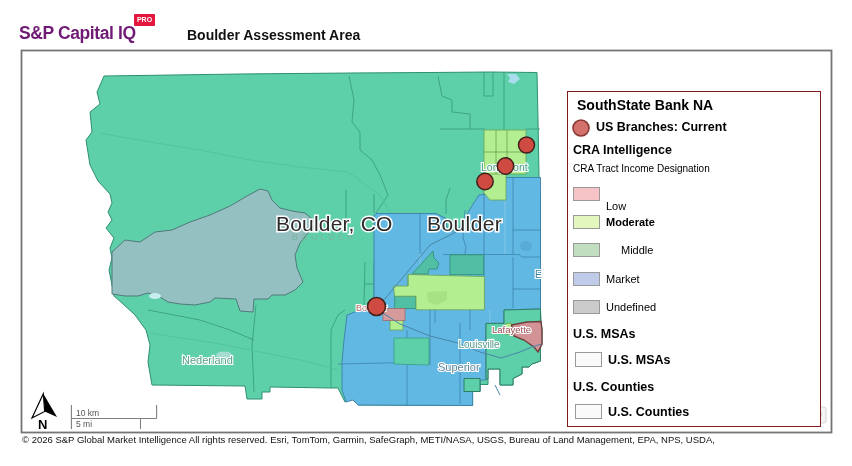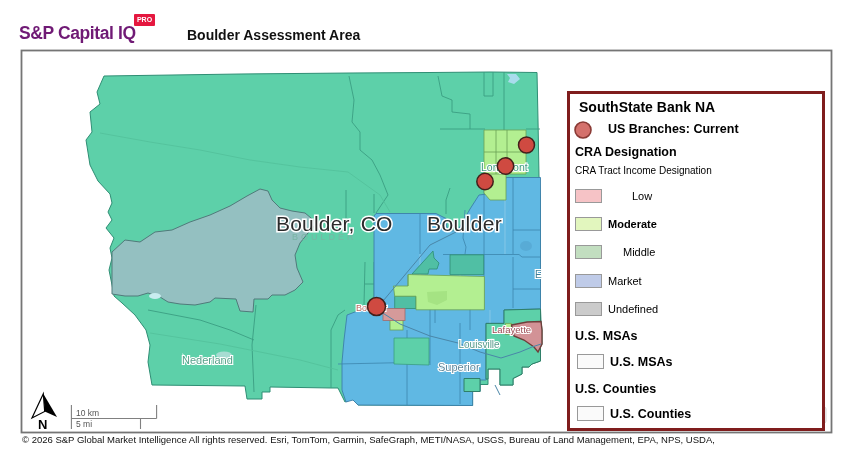--- a/index.html
+++ b/index.html
@@ -6,21 +6,21 @@
   body{width:852px;height:466px;position:relative;overflow:hidden;
        font-family:"Liberation Sans",sans-serif;}
   .abs{position:absolute;}
   #logo{left:19px;top:23px;font-size:17.5px;font-weight:bold;color:#701a75;letter-spacing:-0.4px;}
   #pro{left:134px;top:14px;width:21px;height:12px;background:#e5173f;border-radius:1px;
        color:#fff;font-size:7px;font-weight:bold;text-align:center;line-height:12px;}
   #title{left:187px;top:27px;font-size:14px;font-weight:bold;color:#111;}
   #footer{left:22px;top:434px;font-size:9.5px;color:#111;}
   #fdate{top:434px;right:16px;font-size:10px;color:#111;margin-top:44px;}
   #legend{left:567px;top:91px;width:252px;height:334px;background:#fff;
-          border:3px solid #7f1d1d;z-index:5;}
+          border:1px solid #7f1d1d;z-index:5;}
   .lg{position:absolute;color:#000;white-space:nowrap;}
   .lgb{font-weight:bold;}
   .sw{position:absolute;width:25px;height:12px;border:1px solid #999;}
 </style>
 </head>
 <body>
 
 <div class="abs" id="logo">S&amp;P Capital IQ</div>
 <div class="abs" id="pro">PRO</div>
 <div class="abs" id="title">Boulder Assessment Area</div>
@@ -168,25 +168,25 @@
   <text x="819" y="420" font-size="11" fill="#9a9a9a" font-style="italic" font-family="Liberation Serif, serif">i</text>
 
   <rect x="21.5" y="50.5" width="810" height="382" fill="none" stroke="#757575" stroke-width="1.8"></rect>
 </svg>
 
 <div class="abs" id="legend">
   <div class="lg lgb" style="left:9px;top:5px;font-size:14px;">SouthState Bank NA</div>
   <svg class="abs" style="left:3px;top:26px;" width="20" height="20">
     <circle cx="10" cy="10" r="8" fill="#d4716c" stroke="#8a3a35" stroke-width="1.6"></circle>
   </svg>
-  <div class="lg lgb" style="left:38px;top:28px;font-size:12.5px;">US Branches: Current</div>
-  <div class="lg lgb" style="left:5px;top:51px;font-size:12.5px;">CRA Designation</div>
+  <div class="lg lgb" style="left:28px;top:28px;font-size:12.5px;">US Branches: Current</div>
+  <div class="lg lgb" style="left:5px;top:51px;font-size:12.5px;">CRA Intelligence</div>
   <div class="lg" style="left:5px;top:71px;font-size:10px;">CRA Tract Income Designation</div>
   <div class="sw" style="left:5px;top:95px;background:#f6c3c6;"></div>
-  <div class="lg" style="left:38px;top:96px;font-size:11px;margin-left:24px;">Low</div>
+  <div class="lg" style="left:38px;top:108px;font-size:11px;">Low</div>
   <div class="sw" style="left:5px;top:123px;background:#e2f6be;"></div>
   <div class="lg" style="left:38px;top:124px;font-size:11px;font-weight:bold;">Moderate</div>
   <div class="sw" style="left:5px;top:151px;background:#c2dec0;"></div>
   <div class="lg" style="left:38px;top:152px;font-size:11px;padding-left:15px;">Middle</div>
   <div class="sw" style="left:5px;top:180px;background:#bfcbe8;"></div>
   <div class="lg" style="left:38px;top:181px;font-size:11px;">Market</div>
   <div class="sw" style="left:5px;top:208px;background:#cbcbcb;"></div>
   <div class="lg" style="left:38px;top:209px;font-size:11px;">Undefined</div>
   <div class="lg lgb" style="left:5px;top:235px;font-size:12.5px;">U.S. MSAs</div>
   <div class="sw" style="left:7px;top:260px;width:25px;height:13px;background:#fafafa;"></div>

